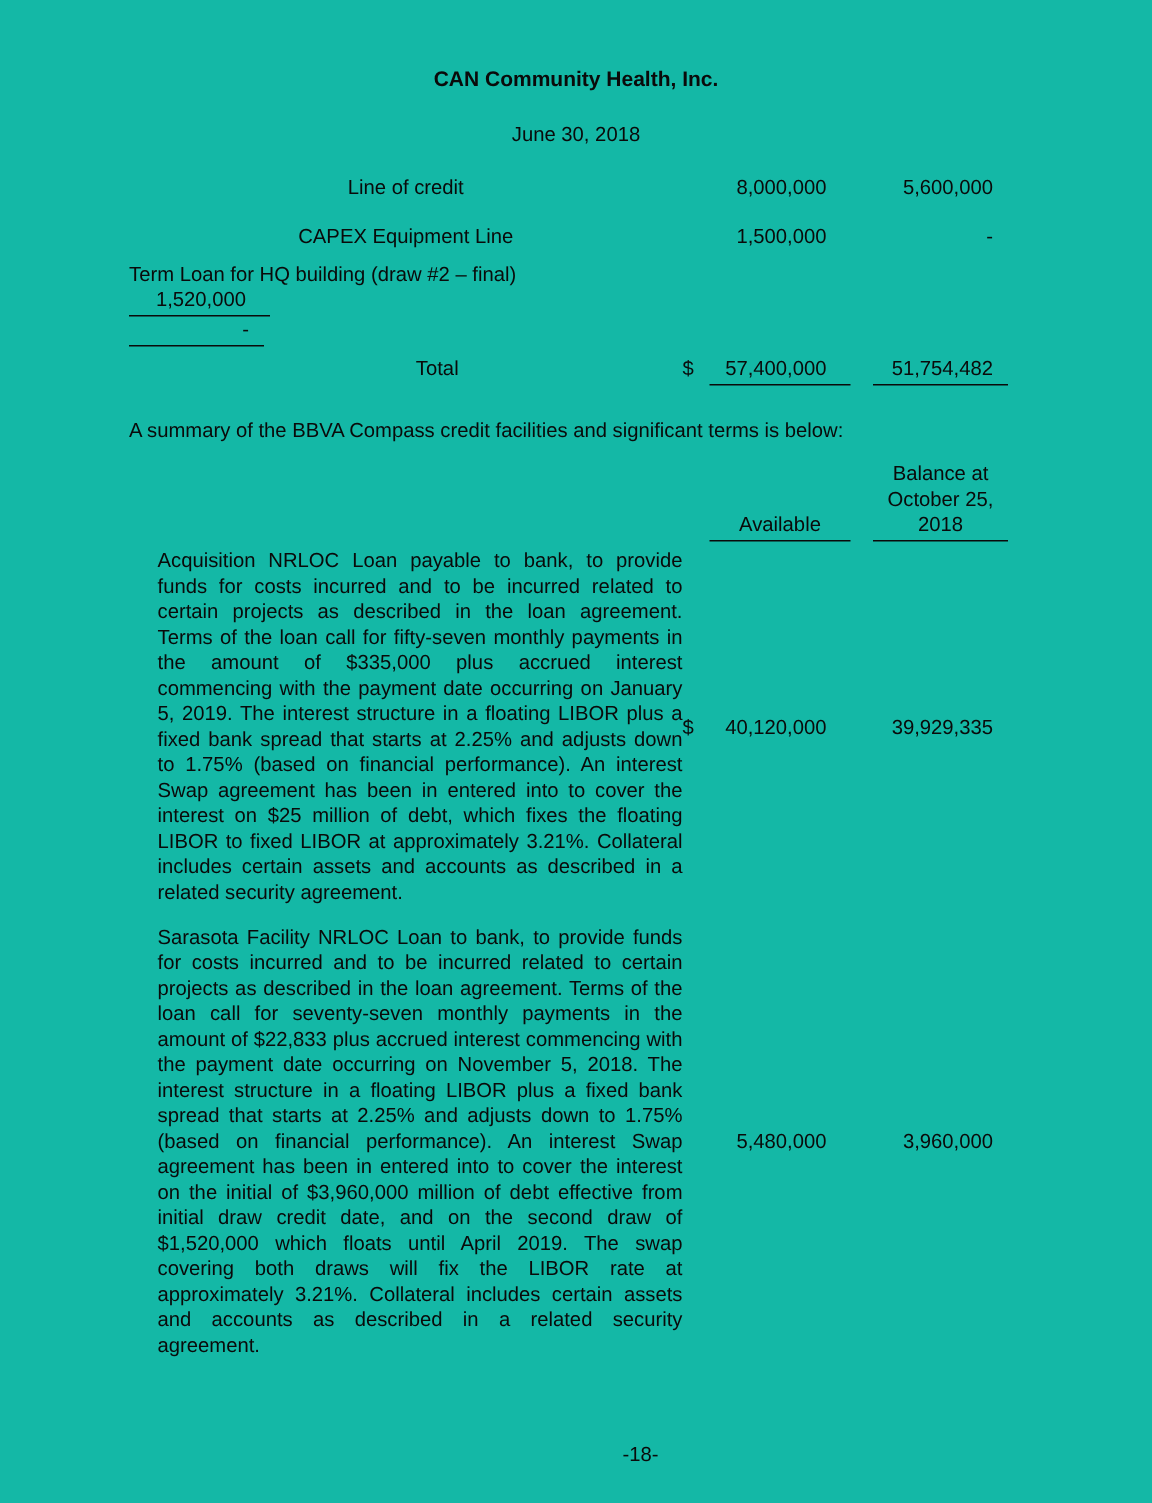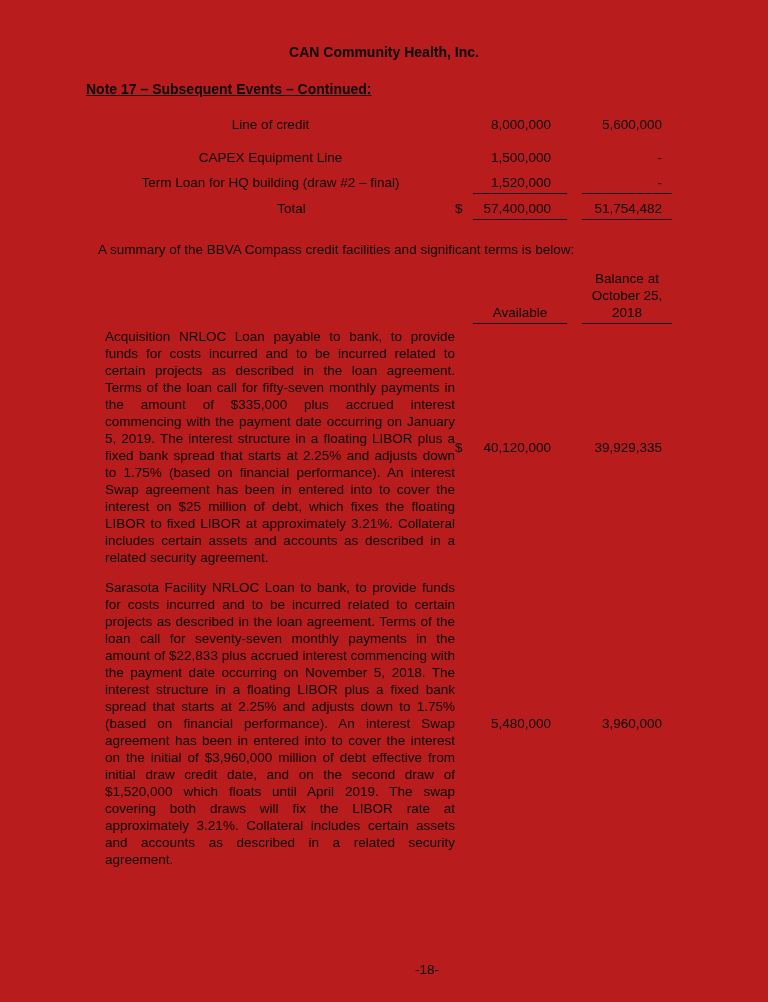--- a/index.html
+++ b/index.html
@@ -1,20 +1,20 @@
 <!DOCTYPE html>
 <html><head>
 <meta charset="utf-8">
 <style>
   html, body { margin: 0; padding: 0; background: #ffffff; }
   .page {
     position: relative;
     width: 768px;
     height: 1002px;
-    background: #b91c1c;
+    background: #14b8a6;
     font-family: "Liberation Sans", "DejaVu Sans", sans-serif;
     color: #0a0a0a;
     font-size: 13.5px;
     line-height: 17px;
     overflow: hidden;
   }
   .doc-header { padding-top: 44px; text-align: center; }
   .company { font-weight: 700; font-size: 14px; }
   .title-block { margin-top: 20px; }
   .doc-title { font-weight: 700; font-size: 14px; }
@@ -33,24 +33,24 @@
   .fin-row { display: flex; align-items: baseline; }
   .c-label { flex: 1; text-align: center; }
   .c-label.indent { padding-left: 42px; box-sizing: border-box; }
   .c-dollar { width: 18px; }
   .c-col1 { width: 94px; text-align: right; padding-right: 16px; box-sizing: border-box; }
   .c-gap { width: 15px; }
   .c-col2 { width: 90px; text-align: right; padding-right: 10px; box-sizing: border-box; }
   .ul { border-bottom: 1.5px solid #0a0a0a; padding-bottom: 2px; }
   .row-1 { margin-top: 18px; }
   .row-2 { margin-top: 16px; }
-  .row-3 { margin-top: 8px; }
+  .row-3 { margin-top: 8px; flex-direction: column; }
   .row-4 { margin-top: 6px; }
 
-  .intro { margin-top: 21px; margin-left: 12px; }
+  .intro { margin-top: 21px; }
 
   
   .col-headers { display: flex; align-items: flex-end; margin-top: 12px; }
   .ch-spacer { flex: 1; }
   .ch-dollar { width: 18px; }
   .ch-col1 {
     width: 94px; text-align: center; box-sizing: border-box;
     border-bottom: 1.5px solid #0a0a0a; padding-bottom: 2px;
   }
   .ch-gap { width: 15px; }
@@ -84,26 +84,26 @@
   }
 </style>
 </head>
 <body>
 
 <div class="page">
 
   <div class="doc-header">
     <div class="company">CAN Community Health, Inc.</div>
     <div class="title-block">
+      <div class="doc-date">June 30, 2018</div>
     </div>
   </div>
 
   <div class="content">
 
-    <div class="note-heading">Note 17 – Subsequent Events – Continued:</div>
 
     <div>
       <div class="fin-row row-1">
         <div class="c-label">Line of credit</div>
         <div class="c-dollar"></div>
         <div class="c-col1">8,000,000</div>
         <div class="c-gap"></div>
         <div class="c-col2">5,600,000</div>
       </div>
       <div class="fin-row row-2">

